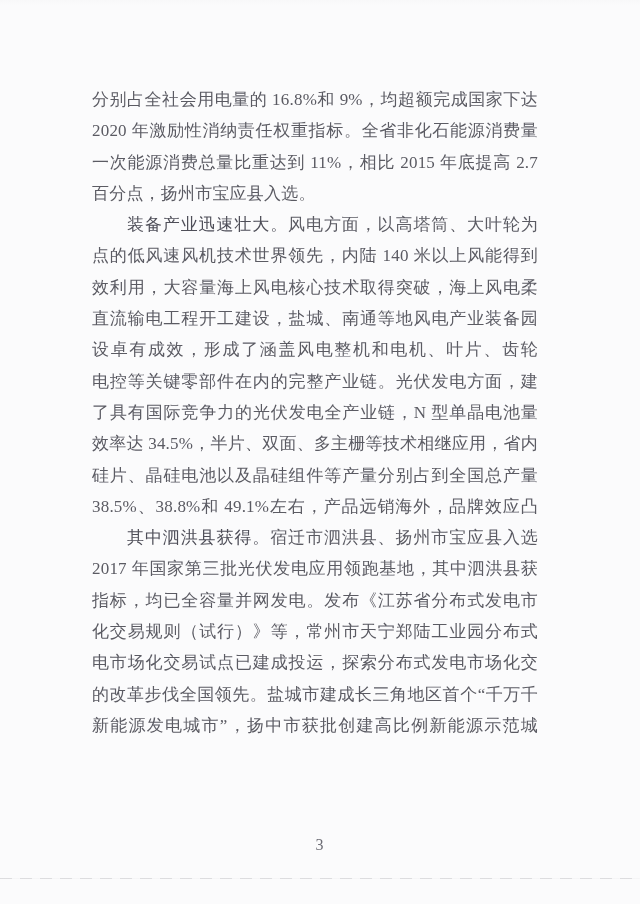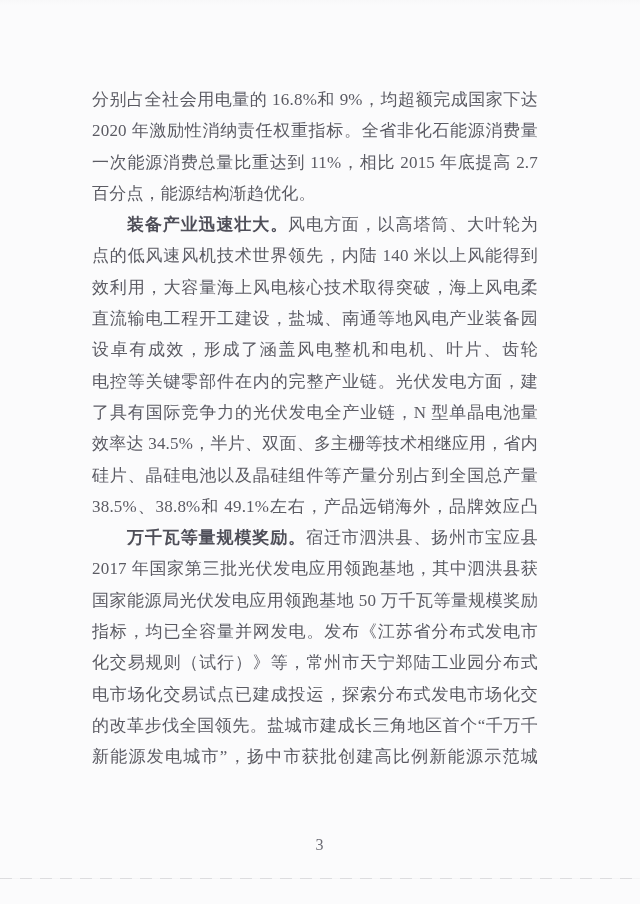--- a/index.html
+++ b/index.html
@@ -38,21 +38,21 @@
     white-space: normal;
     overflow: hidden;
   }
   .line.justify {
     text-align-last: justify;
   }
   .line.indent {
     text-indent: 35px;
   }
   .lead {
-    font-weight: 700;
+    font-weight: 400;
     color: #4e4e58;
   }
   .page-number {
     position: absolute;
     top: 836px;
     left: 0;
     width: 640px;
     text-align: center;
     font-size: 16px;
     color: #6e6e76;
@@ -72,34 +72,33 @@
   }
 </style>
 </head>
 <body>
 
 <div class="page">
   <div class="text-block">
       <div class="line justify"><span>分别占全社会用电量的 16.8%和 9%，均超额完成国家下达的</span></div>
       <div class="line justify"><span>2020 年激励性消纳责任权重指标。全省非化石能源消费量占</span></div>
       <div class="line justify"><span>一次能源消费总量比重达到 11%，相比 2015 年底提高 2.7 个</span></div>
-      <div class="line"><span>百分点，能源结构渐趋优化。</span></div>
+      <div class="line"><span>百分点，扬州市宝应县入选。</span></div>
       <div class="line indent justify"><span class="lead">装备产业迅速壮大。</span><span>风电方面，以高塔筒、大叶轮为特</span></div>
       <div class="line justify"><span>点的低风速风机技术世界领先，内陆 140 米以上风能得到有</span></div>
       <div class="line justify"><span>效利用，大容量海上风电核心技术取得突破，海上风电柔性</span></div>
       <div class="line justify"><span>直流输电工程开工建设，盐城、南通等地风电产业装备园建</span></div>
       <div class="line justify"><span>设卓有成效，形成了涵盖风电整机和电机、叶片、齿轮箱、</span></div>
       <div class="line justify"><span>电控等关键零部件在内的完整产业链。光伏发电方面，建立</span></div>
       <div class="line justify"><span>了具有国际竞争力的光伏发电全产业链，N 型单晶电池量产</span></div>
       <div class="line justify"><span>效率达 34.5%，半片、双面、多主栅等技术相继应用，省内</span></div>
       <div class="line justify"><span>硅片、晶硅电池以及晶硅组件等产量分别占到全国总产量的</span></div>
       <div class="line justify"><span>38.5%、38.8%和 49.1%左右，产品远销海外，品牌效应凸显，</span></div>
-      <div class="line indent justify"><span class="lead">万千瓦等量规模奖励。</span><span>宿迁市泗洪县、扬州市宝应县入选</span></div>
+      <div class="line indent justify"><span class="lead">其中泗洪县获得。</span><span>宿迁市泗洪县、扬州市宝应县入选</span></div>
       <div class="line justify"><span>2017 年国家第三批光伏发电应用领跑基地，其中泗洪县获得</span></div>
-      <div class="line justify"><span>国家能源局光伏发电应用领跑基地 50 万千瓦等量规模奖励</span></div>
       <div class="line justify"><span>指标，均已全容量并网发电。发布《江苏省分布式发电市场</span></div>
       <div class="line justify"><span>化交易规则（试行）》等，常州市天宁郑陆工业园分布式发</span></div>
       <div class="line justify"><span>电市场化交易试点已建成投运，探索分布式发电市场化交易</span></div>
       <div class="line justify"><span>的改革步伐全国领先。盐城市建成长三角地区首个“千万千瓦</span></div>
       <div class="line justify"><span>新能源发电城市”，扬中市获批创建高比例新能源示范城市，</span></div>
     </div>
   <div class="page-number">3</div>
   <div class="scan-line"></div>
 </div>
 

